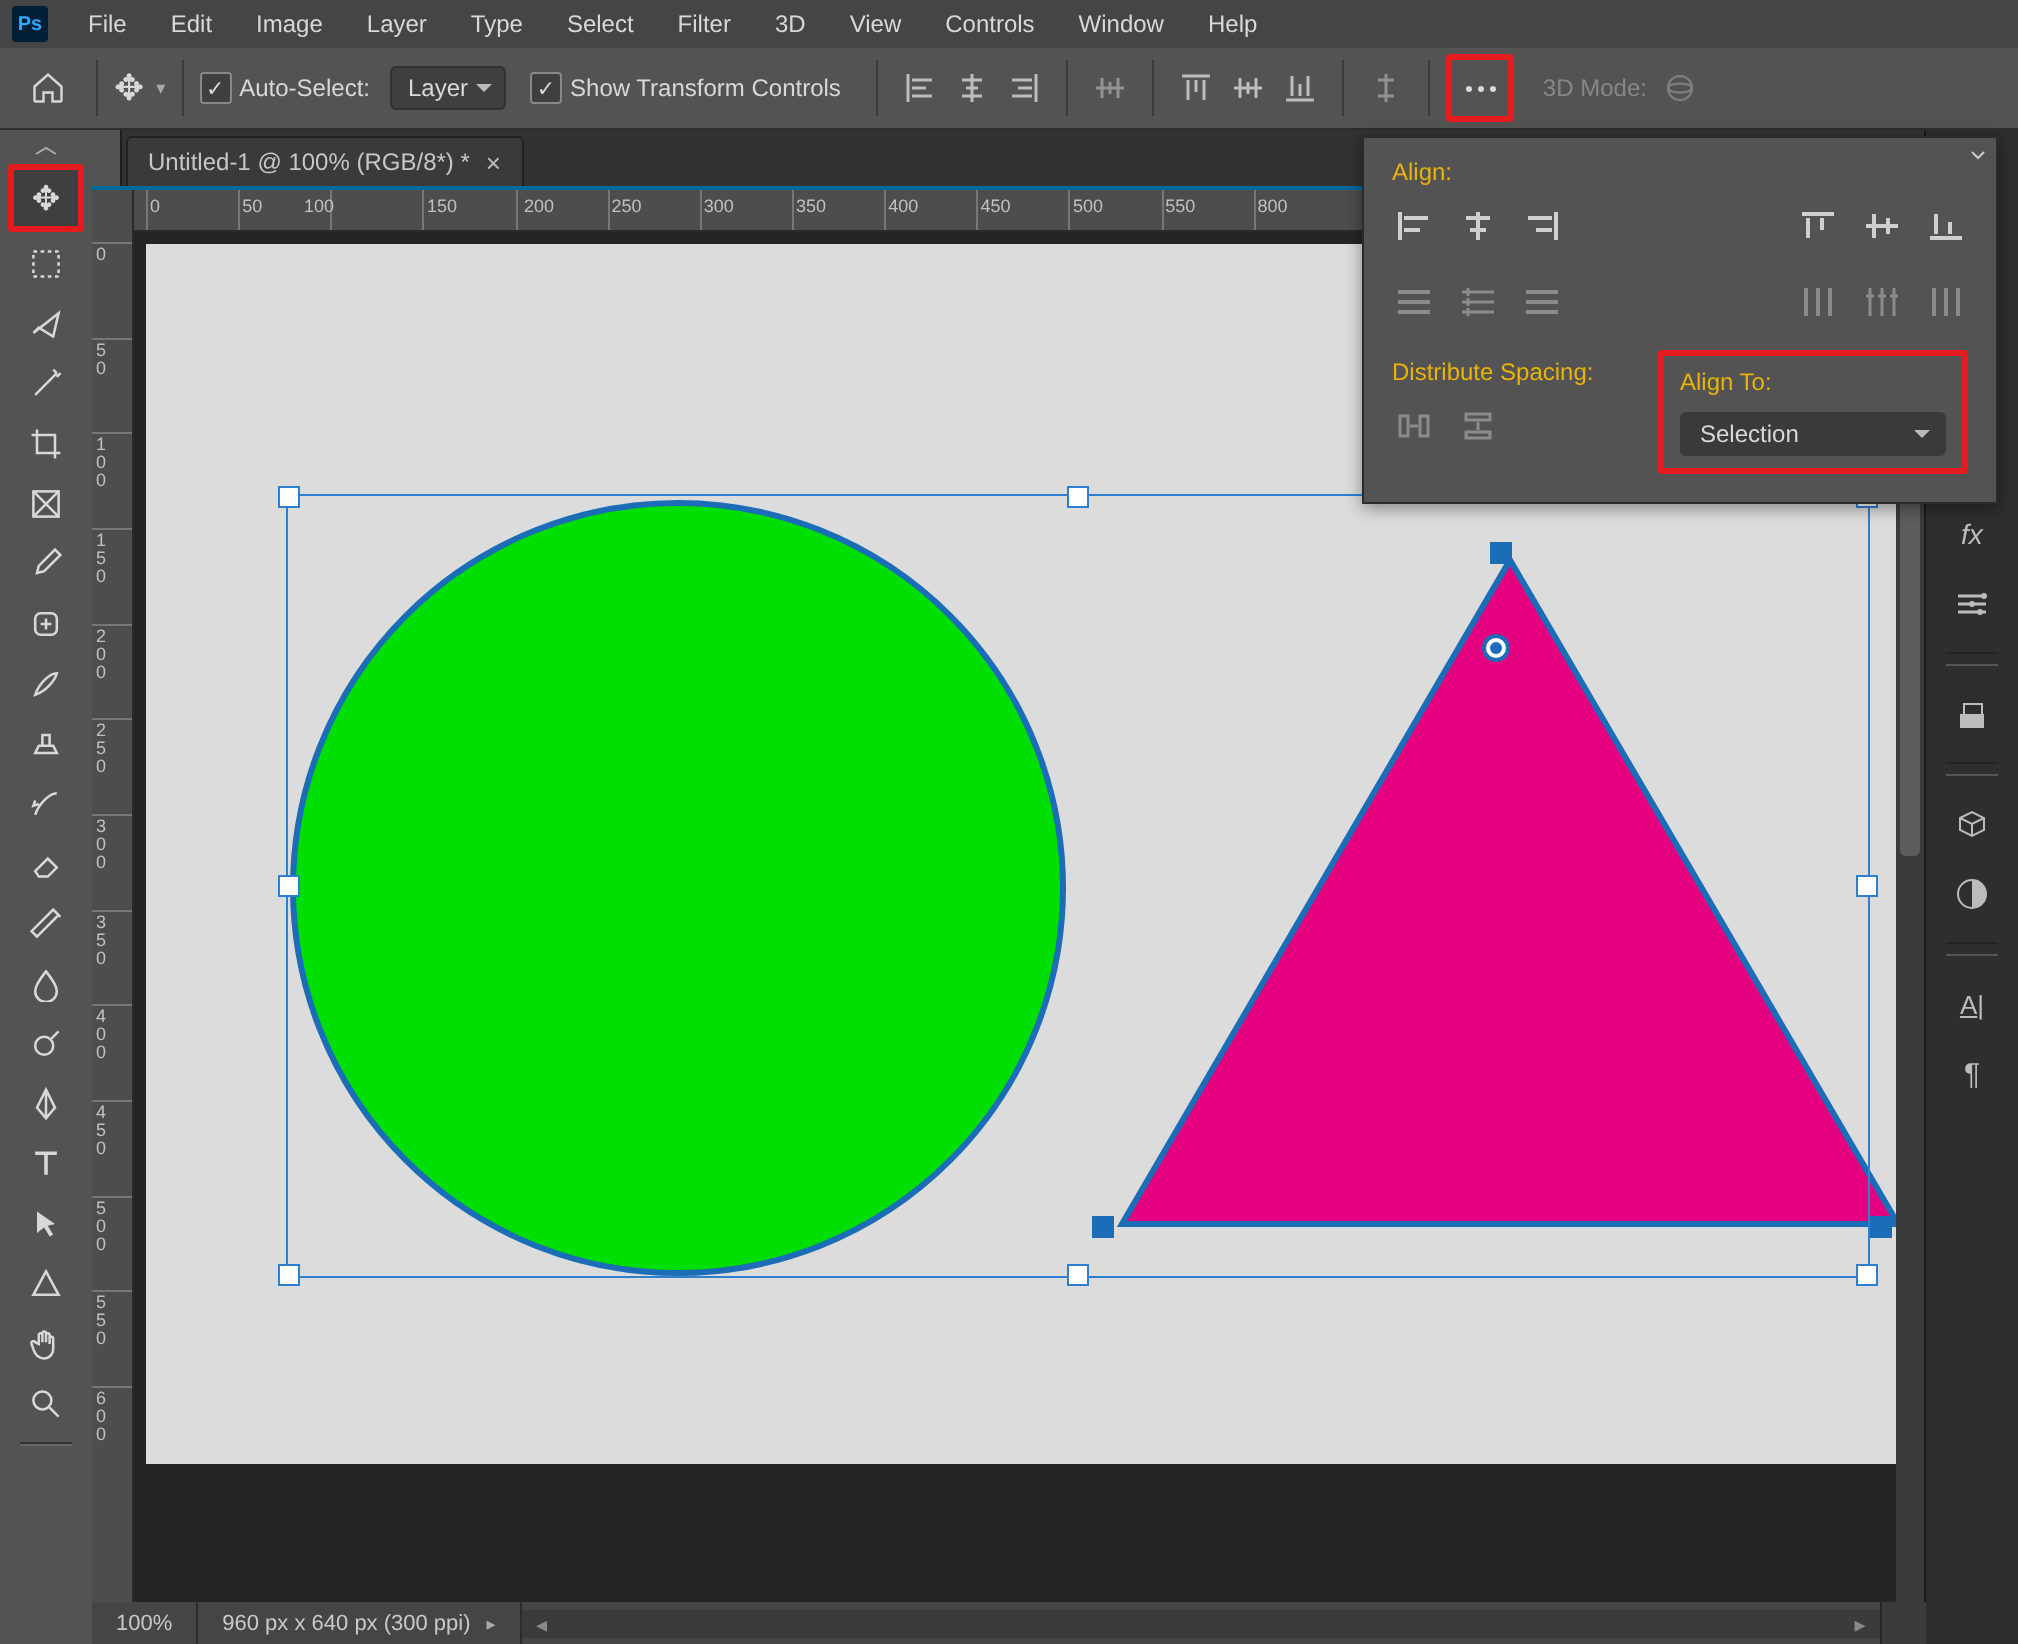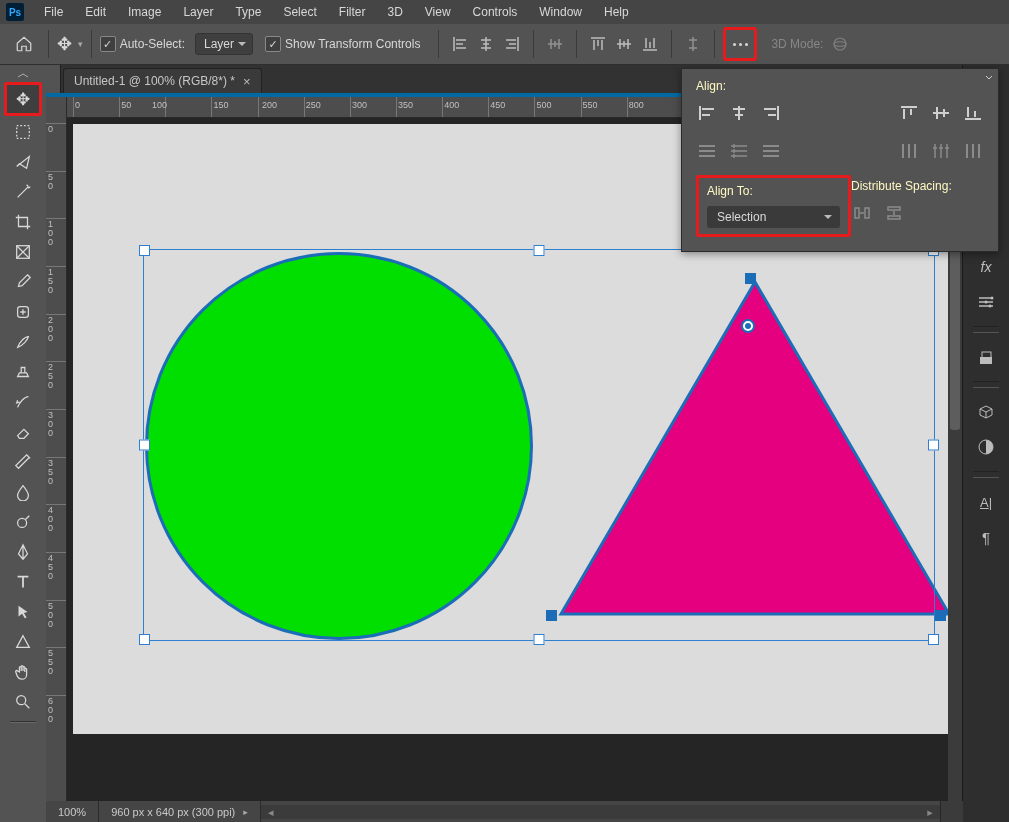--- a/index.html
+++ b/index.html
@@ -24,21 +24,21 @@
 
   .body-row{display:flex;height:calc(822px - 24px - 40px - 22px);}
   .toolcol{width:46px;background:#535353;display:flex;flex-direction:column;align-items:center;padding-top:6px;}
   .collapse-handle{width:36px;height:10px;display:flex;align-items:center;justify-content:center;}
   .tool{width:32px;height:28px;margin:1px 0;display:flex;align-items:center;justify-content:center;border-radius:2px;position:relative;}
   .tool-selected{border:3px solid #e51b1e;background:#3f3f3f;}
   .tool svg{width:18px;height:18px;stroke:#d8d8d8;fill:none;stroke-width:1.4;}
   .tool .filled{fill:#d8d8d8;stroke:none;}
 
   .doc-area{flex:1;background:#252525;position:relative;display:flex;flex-direction:column;}
-  .tabbar{height:28px;background:#323232;display:flex;align-items:flex-end;border-bottom:4px solid #0369a1;}
+  .tabbar{height:28px;background:#323232;display:flex;align-items:flex-end;border-bottom:2px solid #0369a1;}
   .tabbar-side{width:14px;height:28px;background:#535353;border-right:1px solid #1e1e1e;}
   .tab{height:24px;background:#3a3a3a;border:1px solid #222;border-bottom:none;padding:0 10px;display:flex;align-items:center;gap:8px;font-size:12px;color:#c7c7c7;border-top-left-radius:3px;border-top-right-radius:3px;margin-left:2px;}
   .tab .tab-close{color:#bbb;font-size:13px;}
 
   .rulers{position:relative;flex:1;display:flex;}
   .vruler{width:20px;background:#4d4d4d;position:relative;font-size:9px;color:#c0c0c0;border-right:1px solid #2a2a2a;}
   .vr-wrap{position:absolute;top:20px;left:0;right:0;bottom:0;}
   .vruler .tick{position:absolute;left:0;right:0;border-top:1px solid #777;}
   .vruler .lbl{position:absolute;left:2px;writing-mode:horizontal-tb;line-height:9px;text-align:left;}
   .canvas-col{flex:1;display:flex;flex-direction:column;}
@@ -68,21 +68,21 @@
   .tri-sel .h{background:#1c6db7;border:1px solid #1c6db7;}
   .anchor{position:absolute;width:10px;height:10px;border:2px solid #1c6db7;background:#fff;border-radius:50%;left:668px;top:195px;}
   .anchor::after{content:"";position:absolute;inset:2px;background:#1c6db7;border-radius:50%;}
 
   .rcol{width:46px;background:#2e2e2e;border-left:1px solid #1a1a1a;display:flex;flex-direction:column;align-items:center;padding-top:28px;gap:7px;}
   .rcol .slot{width:30px;height:28px;display:flex;align-items:center;justify-content:center;opacity:.9;}
   .rcol .sep{width:26px;height:5px;border-top:1px solid #222;border-bottom:1px solid #555;margin:3px 0;}
   .r-caret{position:absolute;top:68px;right:2px;width:10px;height:10px;}
 
   .flyout{position:absolute;top:68px;right:10px;width:288px;background:#535353;border:1px solid #2b2b2b;padding:10px 14px 14px;z-index:50;box-shadow:0 2px 8px rgba(0,0,0,.4);}
-  .fl-sec-title{font-size:12px;color:#fef9c3;margin-bottom:10px;}
+  .fl-sec-title{font-size:12px;color:#eab308;margin-bottom:10px;}
   .fl-row{display:flex;justify-content:space-between;margin-bottom:18px;}
   .fl-group{display:flex;gap:10px;}
   .fl-btn{width:22px;height:20px;display:flex;align-items:center;justify-content:center;}
   .fl-btn svg{width:18px;height:16px;}
   .fl-btn.dis{opacity:.45;}
   .fl-bottom{display:flex;justify-content:space-between;align-items:flex-start;}
   .fl-bottom .col{flex:1;}
   .fl-highlight{border:3px solid #e51b1e;padding:6px 8px;border-radius:2px;margin-top:-4px;}
   .fl-dd{background:#3a3a3a;border-radius:3px;padding:4px 20px 4px 10px;font-size:12px;position:relative;margin-top:8px;}
   .fl-dd::after{content:"";position:absolute;right:8px;top:50%;width:0;height:0;border-left:4px solid transparent;border-right:4px solid transparent;border-top:4px solid #bbb;transform:translateY(-50%);}
@@ -573,39 +573,39 @@
           </svg>
         </div>
       <div class="fl-btn dis">
           <svg viewBox="0 0 18 16">
             <path d="M3 1v14M9 1v14M15 1v14" stroke="#cfcfcf" stroke-width="2"></path>
           </svg>
         </div>
     </div>
   </div>
   <div class="fl-bottom">
-    <div class="col fl-highlight">
-      <div class="fl-sec-title" style="margin-bottom:2px">Align To:</div>
-      <div class="fl-dd">Selection</div>
-    </div>
     <div class="col">
       <div class="fl-sec-title">Distribute Spacing:</div>
       <div class="fl-group" style="margin-top:8px">
         <div class="fl-btn dis">
             <svg viewBox="0 0 18 16">
               <path d="M2 3h4v10H2zM12 3h4v10h-4zM7 8h4" stroke="#cfcfcf" fill="none" stroke-width="1.5"></path>
             </svg>
           </div>
         <div class="fl-btn dis">
             <svg viewBox="0 0 18 16">
               <path d="M3 2h12v3H3zM3 11h12v3H3zM9 6v4" stroke="#cfcfcf" fill="none" stroke-width="1.5"></path>
             </svg>
           </div>
       </div>
     </div>
+    <div class="col fl-highlight">
+      <div class="fl-sec-title" style="margin-bottom:2px">Align To:</div>
+      <div class="fl-dd">Selection</div>
+    </div>
   </div>
 </div>
 
 <div class="status">
   <div style="width:46px;background:#535353;height:100%"></div>
   <div class="cell">100%</div>
   <div class="cell">
     <span>960 px x 640 px (300 ppi)</span>
     <span class="sb-caret" style="margin-left:8px">▸</span>
   </div>

